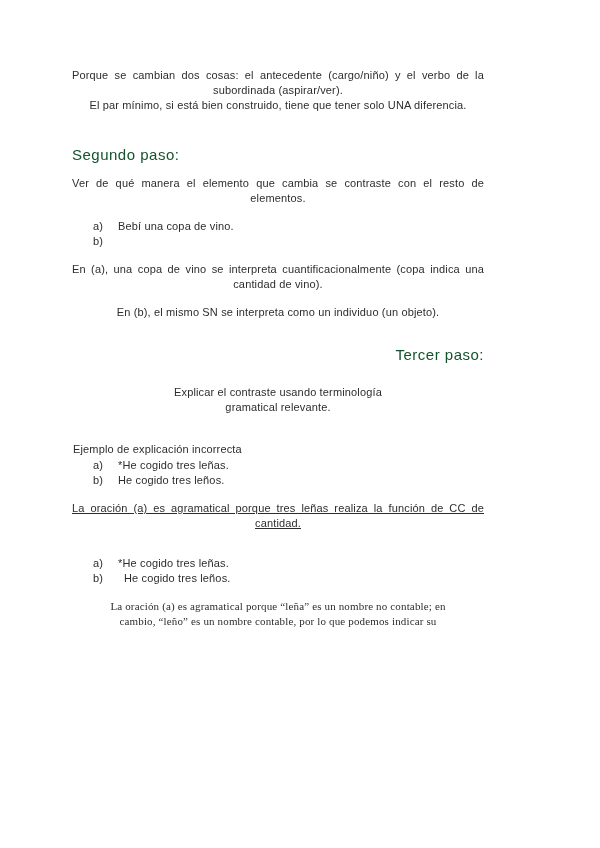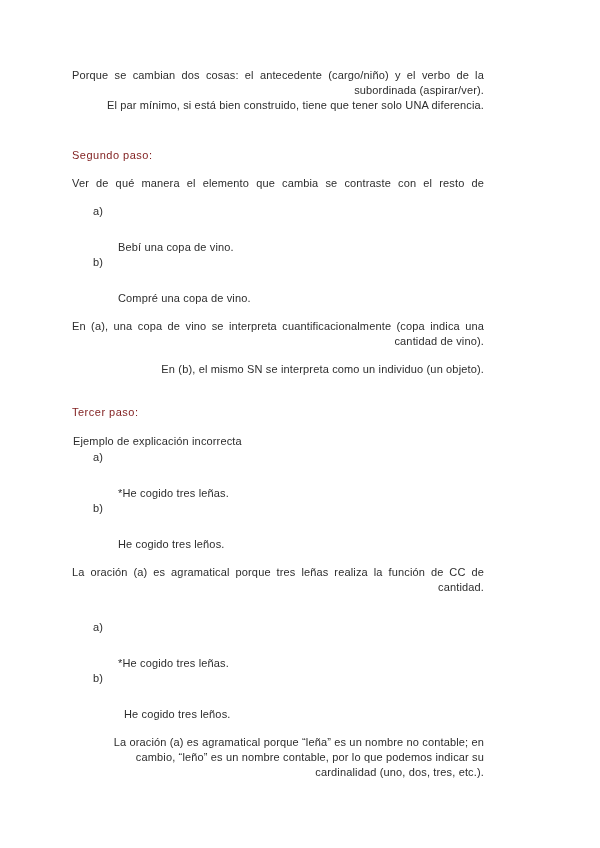--- a/index.html
+++ b/index.html
@@ -16,88 +16,92 @@
     padding: 68px 72px 0 72px;
     background: #ffffff;
     color: #2d2d2d;
     font-family: "Liberation Sans", sans-serif;
     font-size: 11px;
     line-height: 15px;
     letter-spacing: 0.15px;
   }
   .para { margin: 0 0 13px 0; }
   .para.intro { margin-bottom: 0; }
-  .line { text-align: right; }
+  .line { text-align: center; }
   .line.j { text-align: justify; text-align-last: justify; }
   h2.heading {
-    font-size: 11px;
+    font-size: 15px;
     font-weight: normal;
     line-height: 20px;
     letter-spacing: 0.5px;
     margin: 0;
-    color: #7f1d1d;
+    color: #14532d;
   }
   h2.heading.segundo { margin-top: 32px; margin-bottom: 11px; }
-  h2.heading.tercer  { margin-top: 25px; margin-bottom: 12px; }
+  h2.heading.tercer  { margin-top: 25px; margin-bottom: 20px; text-align: right; }
   .example-heading {
     text-underline-offset: 2px;
     margin: 1px;
   }
   .list { margin: 0 0 13px 0; }
   .list.tight { margin-bottom: 13px; }
   .li { display: flex; padding-left: 21px; }
   .li .marker { width: 25px; flex: 0 0 25px; }
-  .li .li-text { flex: 1; margin-top: 36px; }
+  .li .li-text { flex: 1; }
   .li .li-text.shift { padding-left: 6px; }
   .para.explicar { margin-bottom: 27px; }
-  .para.incorrect-expl { margin-bottom: 25px; }
-  .para.final { margin-bottom: 4px; }
+  .para.incorrect-expl { margin-bottom: 25px; text-decoration: underline; }
+  .para.final { margin-bottom: 4px; font-family: Liberation Serif, serif; }
 </style>
 </head>
 <body>
 
 <div class="page">
 
   <div class="para intro">
     <div class="line j">Porque se cambian dos cosas: el antecedente (cargo/niño) y el verbo de la</div>
     <div class="line">subordinada (aspirar/ver).</div>
     <div class="line">El par mínimo, si está bien construido, tiene que tener solo UNA diferencia.</div>
   </div>
 
   <h2 class="heading segundo">Segundo paso:</h2>
 
   <div class="para">
     <div class="line j">Ver de qué manera el elemento que cambia se contraste con el resto de</div>
+    <div class="line">elementos.</div>
   </div>
 
   <div class="para">
   </div>
 
   <div class="list">
     <div class="li">
       <span class="marker">a)</span>
       <span class="li-text">Bebí una copa de vino.</span>
     </div>
     <div class="li">
       <span class="marker">b)</span>
-      <span class="li-text">Compré una copa de vino.</span>
     </div>
   </div>
 
   <div class="para">
     <div class="line j">En (a), una copa de vino se interpreta cuantificacionalmente (copa indica una</div>
     <div class="line">cantidad de vino).</div>
   </div>
 
   <div class="para">
     <div class="line">En (b), el mismo SN se interpreta como un individuo (un objeto).</div>
   </div>
 
   <h2 class="heading tercer">Tercer paso:</h2>
 
+  <div class="para explicar">
+    <div class="line">Explicar el contraste usando terminología</div>
+    <div class="line">gramatical relevante.</div>
+  </div>
 
   <div class="example-heading">Ejemplo de explicación incorrecta</div>
 
   <div class="list tight">
     <div class="li">
       <span class="marker">a)</span>
       <span class="li-text">*He cogido tres leñas.</span>
     </div>
     <div class="li">
       <span class="marker">b)</span>
@@ -118,16 +122,15 @@
     </div>
     <div class="li">
       <span class="marker">b)</span>
       <span class="li-text shift">He cogido tres leños.</span>
     </div>
   </div>
 
   <div class="para final">
     <div class="line">La oración (a) es agramatical porque “leña” es un nombre no contable; en</div>
     <div class="line">cambio, “leño” es un nombre contable, por lo que podemos indicar su</div>
-    <div class="line">cardinalidad (uno, dos, tres, etc.).</div>
   </div>
 
 </div>
 
 </body></html>

